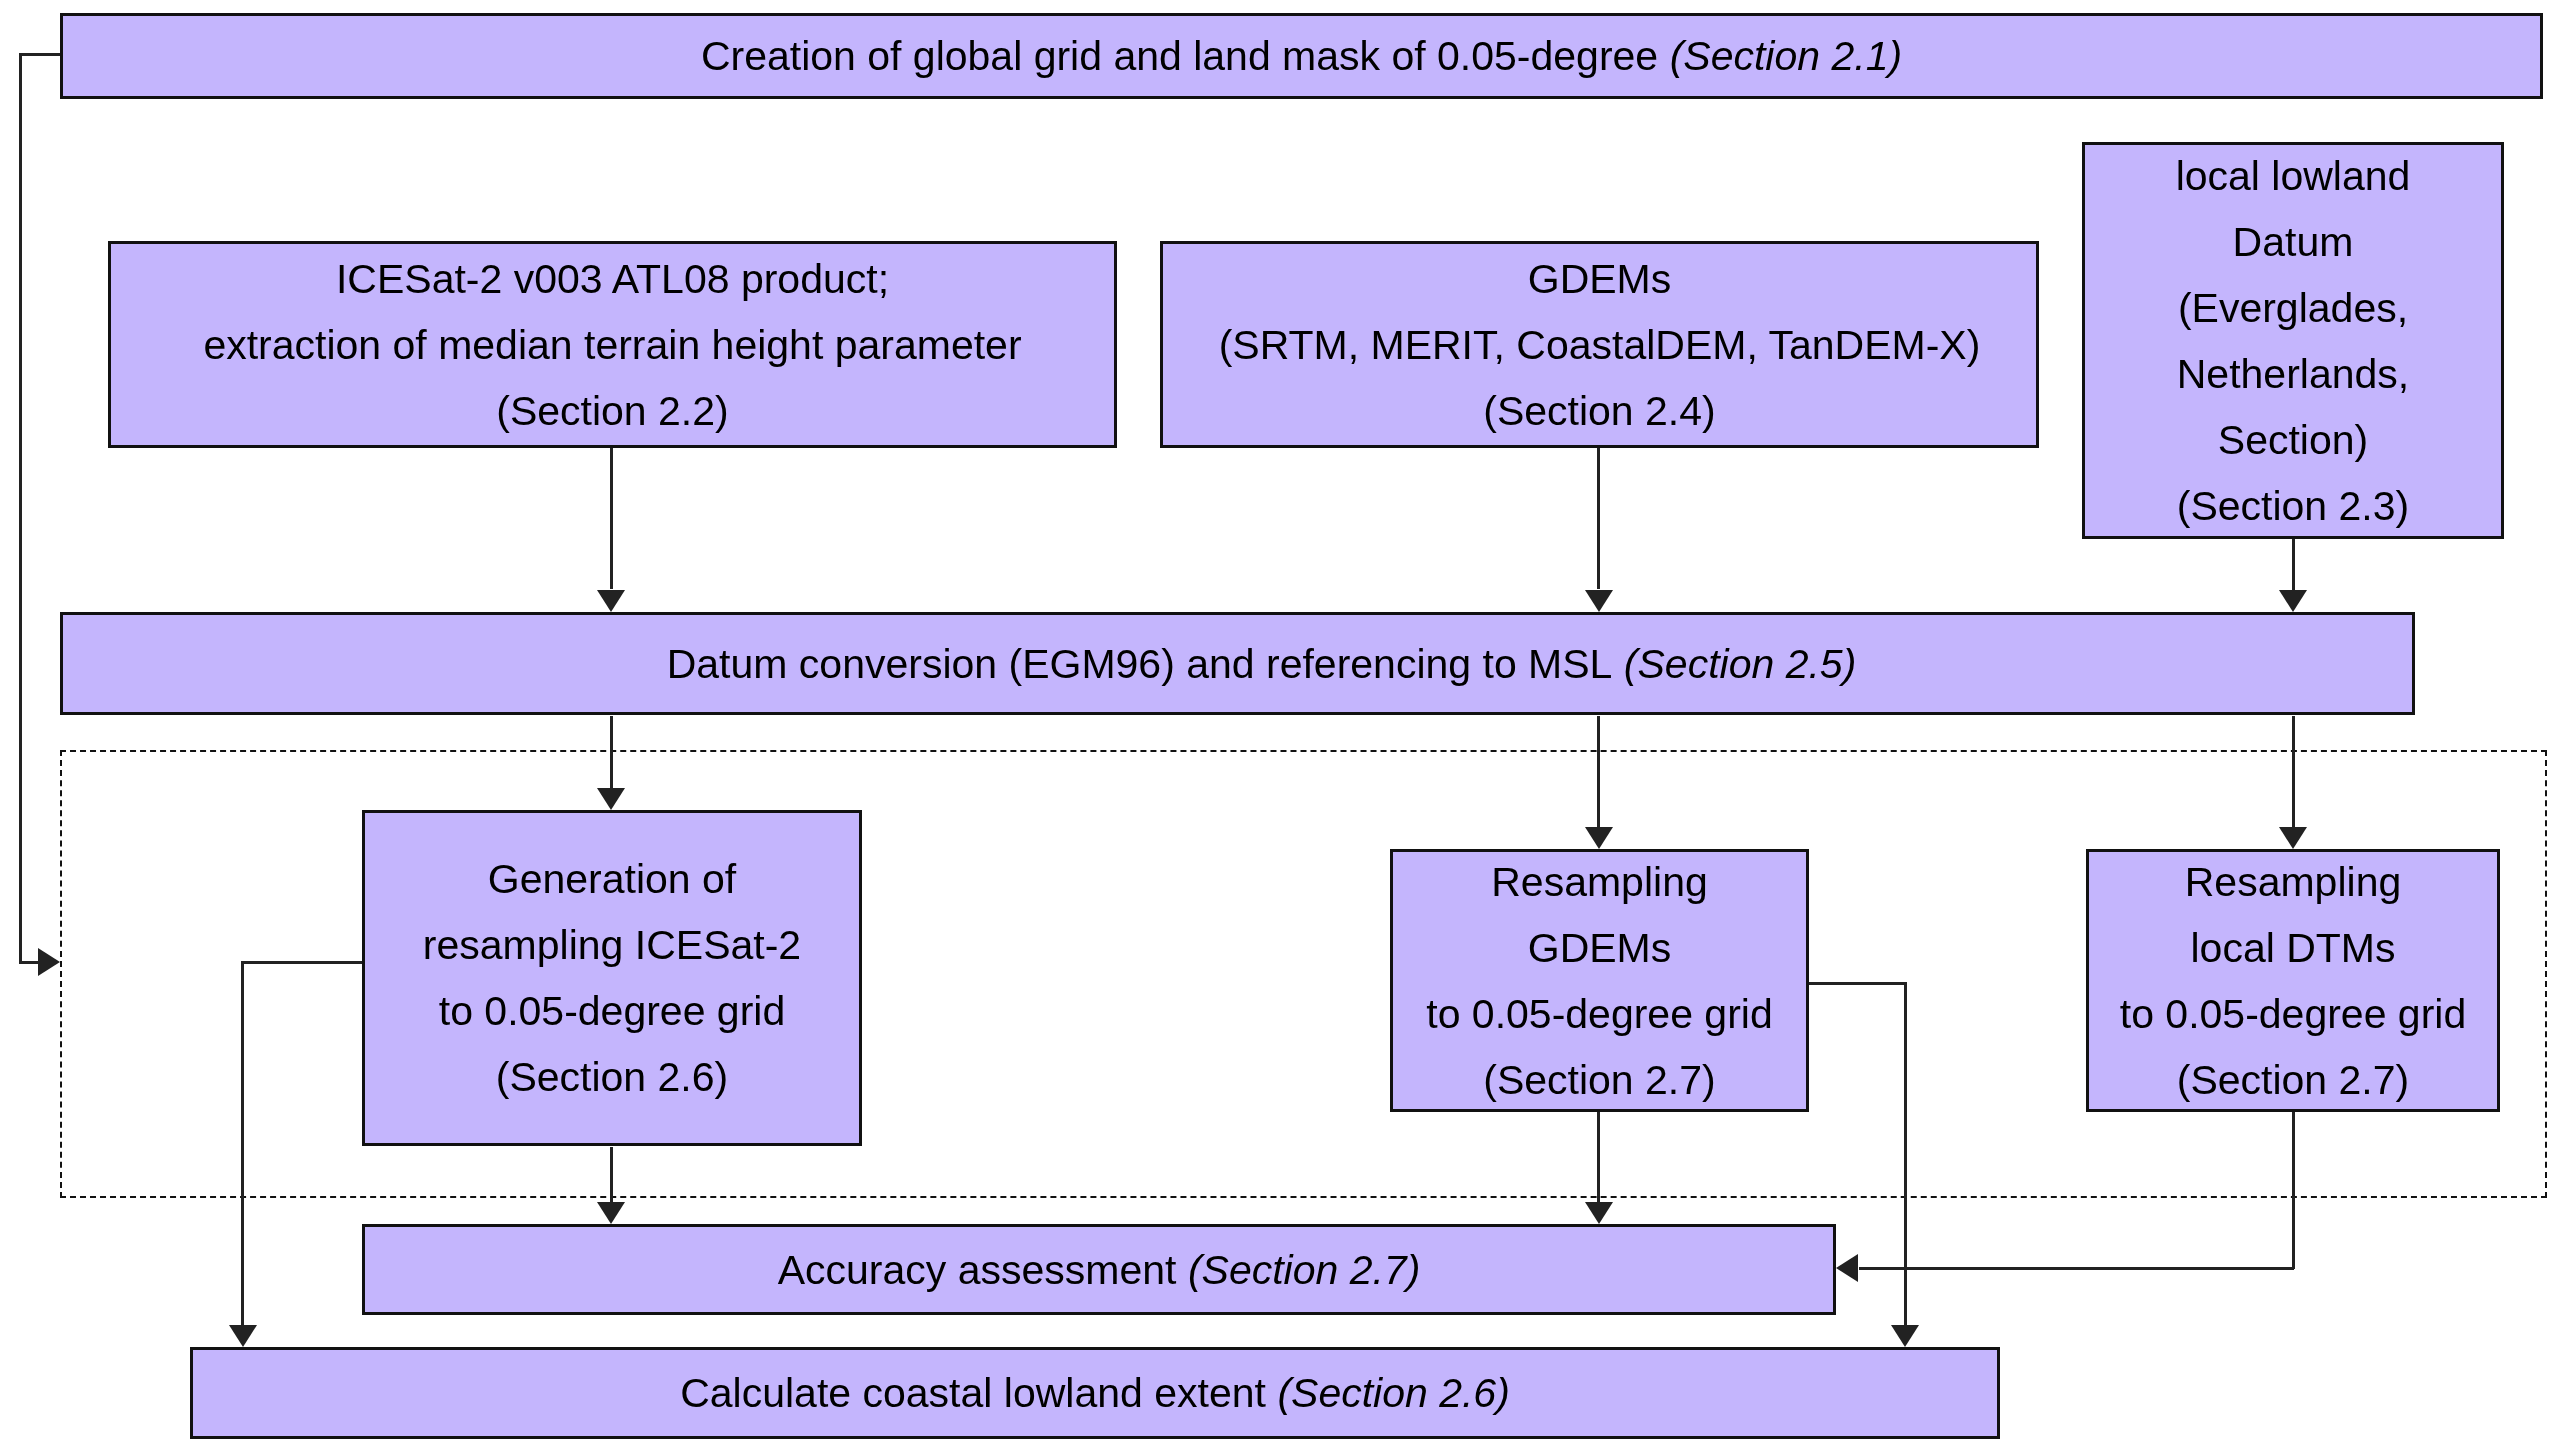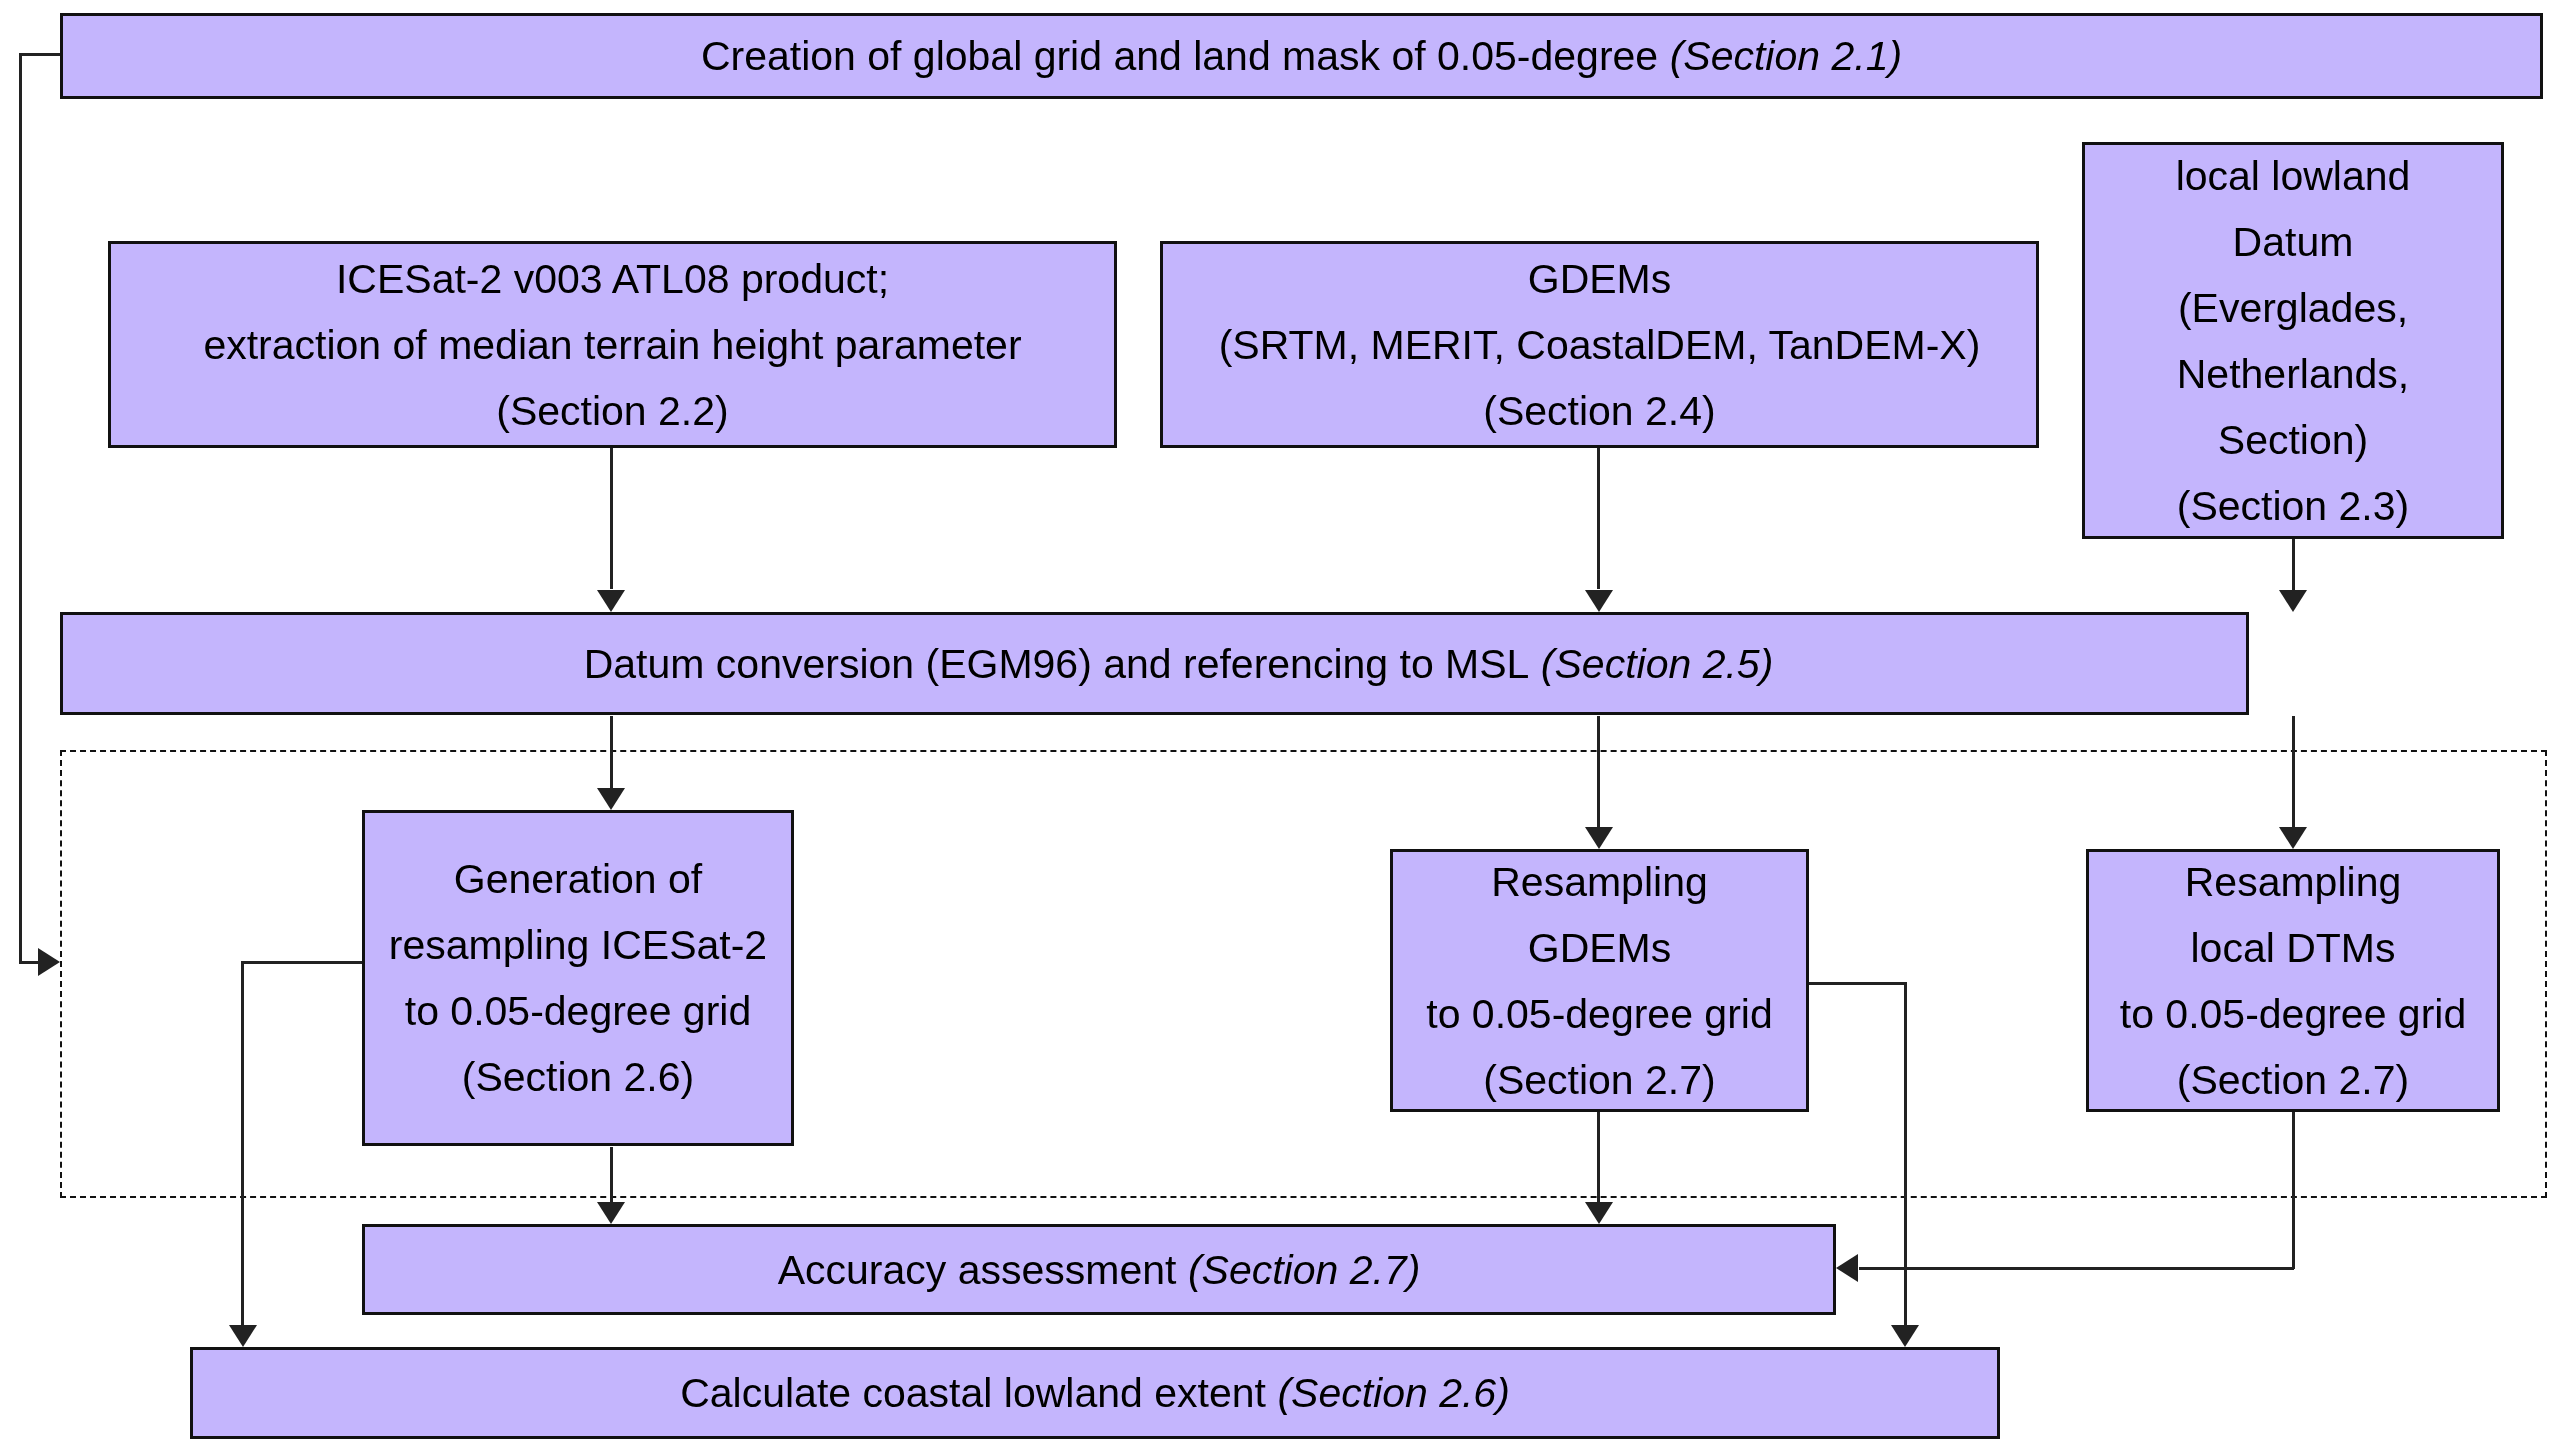--- a/index.html
+++ b/index.html
@@ -66,27 +66,27 @@
 
   <div class="box" style="left:2082px; top:142px; width:422px; height:397px;">
     <div class="bl">local lowland</div>
     <div class="bl">Datum</div>
     <div class="bl">(Everglades,</div>
     <div class="bl">Netherlands,</div>
     <div class="bl">Section)</div>
     <div class="bl it">(Section 2.3)</div>
   </div>
 
-  <div class="box" style="left:60px; top:612px; width:2189px; height:103px;padding-left:48px;">
+  <div class="box" style="left:60px; top:612px; width:2355px; height:103px;padding-left:48px;">
     <div class="bl"><span>Datum conversion (EGM96) and referencing to MSL</span><span class="sec-inline">(Section 2.5)</span></div>
   </div>
 
   <div class="dashed-box" style="left:60px; top:750px; width:2487px; height:448px;"></div>
 
-  <div class="box" style="left:362px; top:810px; width:432px; height:336px;">
+  <div class="box" style="left:362px; top:810px; width:500px; height:336px;">
     <div class="bl">Generation of</div>
     <div class="bl">resampling ICESat-2</div>
     <div class="bl">to 0.05-degree grid</div>
     <div class="bl it">(Section 2.6)</div>
   </div>
 
   <div class="box" style="left:1390px; top:849px; width:419px; height:263px;">
     <div class="bl">Resampling</div>
     <div class="bl">GDEMs</div>
     <div class="bl">to 0.05-degree grid</div>

